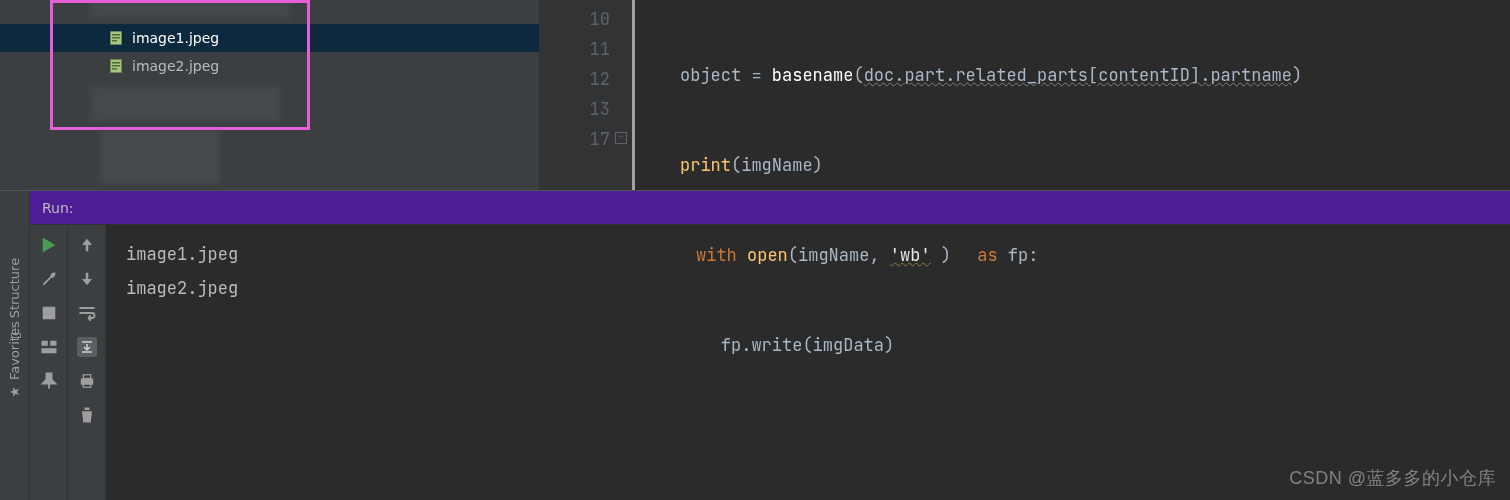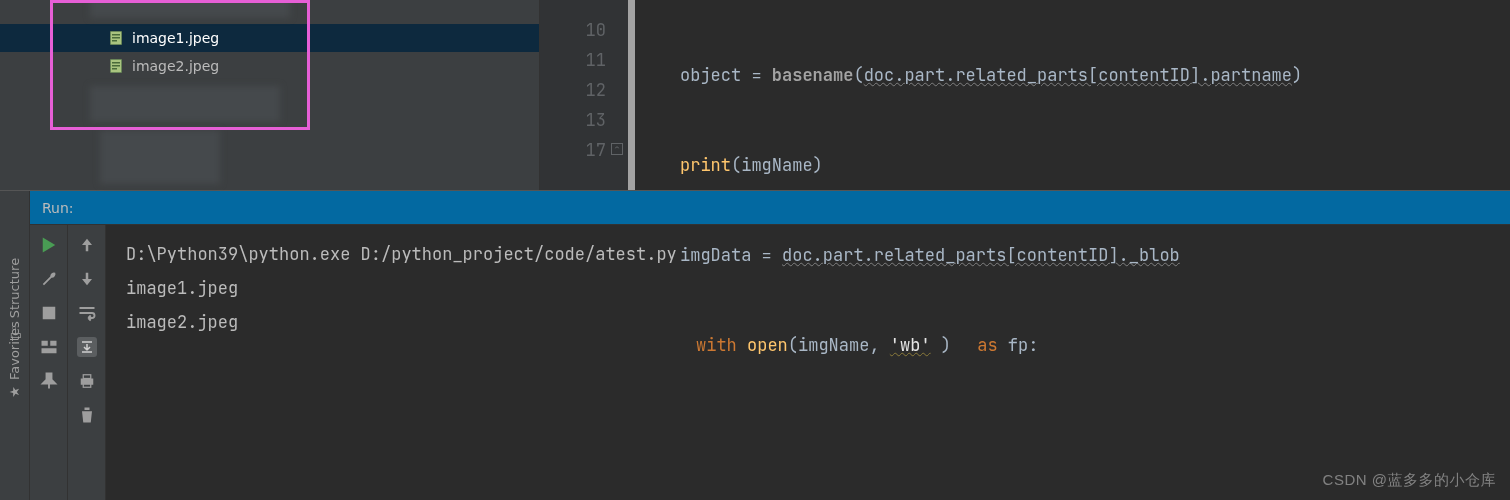--- a/index.html
+++ b/index.html
@@ -68,22 +68,22 @@
   font-family: "JetBrains Mono", "Consolas", monospace;
   font-size: 17px;
   line-height: 30px;
 }
 .gutter {
   width: 95px;
   background: #313335;
   color: #606366;
   text-align: right;
   padding-right: 22px;
-  padding-top: 15px;
-  border-right: 7px solid #a3a3a3;
+  padding-top: 4px;
+  border-right: 3px solid #a3a3a3;
 }
 .gutter .ln { height: 30px; position: relative; }
 .fold-marker {
   position: absolute;
   right: -17px;
   top: 8px;
   width: 12px;
   height: 12px;
   border: 1px solid #606366;
   color: #606366;
@@ -92,21 +92,21 @@
   text-align: center;
 }
 .code {
   padding-left: 45px;
   color: #a9b7c6;
   white-space: pre;
 }
 .code .line { height: 30px; }
 .kw { color: #cc7832; margin-left: 16px; }
 .fn { color: #ffc66d; }
-.fn-call { color: #a3a3a3; font-weight: bold; }
+.fn-call { color: #ffffff; }
 .str { color: #e5e5e5; }
 .squiggle {
   text-decoration: underline wavy #808080;
   text-decoration-thickness: 1px;
 }
 .squiggle-y {
   text-decoration: underline wavy #8a7a3a;
   text-decoration-thickness: 1px;
 }
 .run-panel {
@@ -129,21 +129,21 @@
   color: #9e9e9e;
   font-size: 13px;
   display: flex;
   align-items: center;
   gap: 6px;
   transform: rotate(-90deg);
   white-space: nowrap;
 }
 .run-header {
   height: 34px;
-  background: #0369a1;
+  background: #4c1d95;
   display: flex;
   align-items: center;
   border-bottom: 1px solid #323232;
   padding-left: 12px;
   gap: 10px;
 }
 .run-label {
   color: #bbbbbb;
   font-size: 14px;
 }
@@ -207,21 +207,21 @@
 .main-col {
   flex: 1;
   display: flex;
   flex-direction: column;
 }
 .watermark {
   position: absolute;
   right: 14px;
   bottom: 10px;
   color: rgba(200,200,200,0.55);
-  font-size: 15px;
+  font-size: 18px;
   font-family: sans-serif;
   letter-spacing: 0.5px;
 }
 </style>
 </head>
 <body>
 
 <div class="top-area">
   <div class="project-tree">
     <div class="pink-box"></div>
@@ -260,22 +260,22 @@
     <div class="gutter">
       <div class="ln">10</div>
       <div class="ln">11</div>
       <div class="ln">12</div>
       <div class="ln">13</div>
       <div class="ln"><span>17</span><span class="fold-marker">⌃</span></div>
     </div>
     <div class="code">
       <div class="line"><span>object = </span><span class="fn-call">basename</span><span>(</span><span class="squiggle">doc.part.related_parts[contentID].partname</span><span>)</span></div>
       <div class="line"><span class="fn">print</span><span>(imgName)</span></div>
-      <div class="line"><span>imgData = </span><span class="squiggle">doc.part.related_parts[contentID]._blob</span></div>
       <div class="line"><span class="kw">with </span><span class="fn">open</span><span>(imgName, </span><span class="str squiggle-y">'wb'</span><span> ) </span><span class="kw">as </span><span>fp:</span></div>
+      <div class="line">    <span>fp.write(imgData)</span></div>
     </div>
   </div>
 </div>
 
 <div class="run-panel">
   <div class="left-strip">
     <div class="rotated">
       <span>▯◦</span>
       <span>Structure</span>
     </div>
@@ -346,21 +346,20 @@
               <rect x="5" y="10" width="6" height="3" fill="none" stroke="#9e9e9e"></rect>
             </svg>
           </span>
         <span class="tb-icon">
             <svg viewBox="0 0 16 16">
               <path d="M4 5h8l-1 9H5zM3 4h10M6 2h4v2H6z" fill="#9e9e9e"></path>
             </svg>
           </span>
       </div>
       <div class="console">
-        <div>D:\Python39\python.exe D:/python_project/code/atest.py</div>
         <div>image1.jpeg</div>
         <div>image2.jpeg</div>
         <div></div>
       </div>
     </div>
   </div>
 </div>
 
 <div class="watermark">CSDN @蓝多多的小仓库</div>
 

